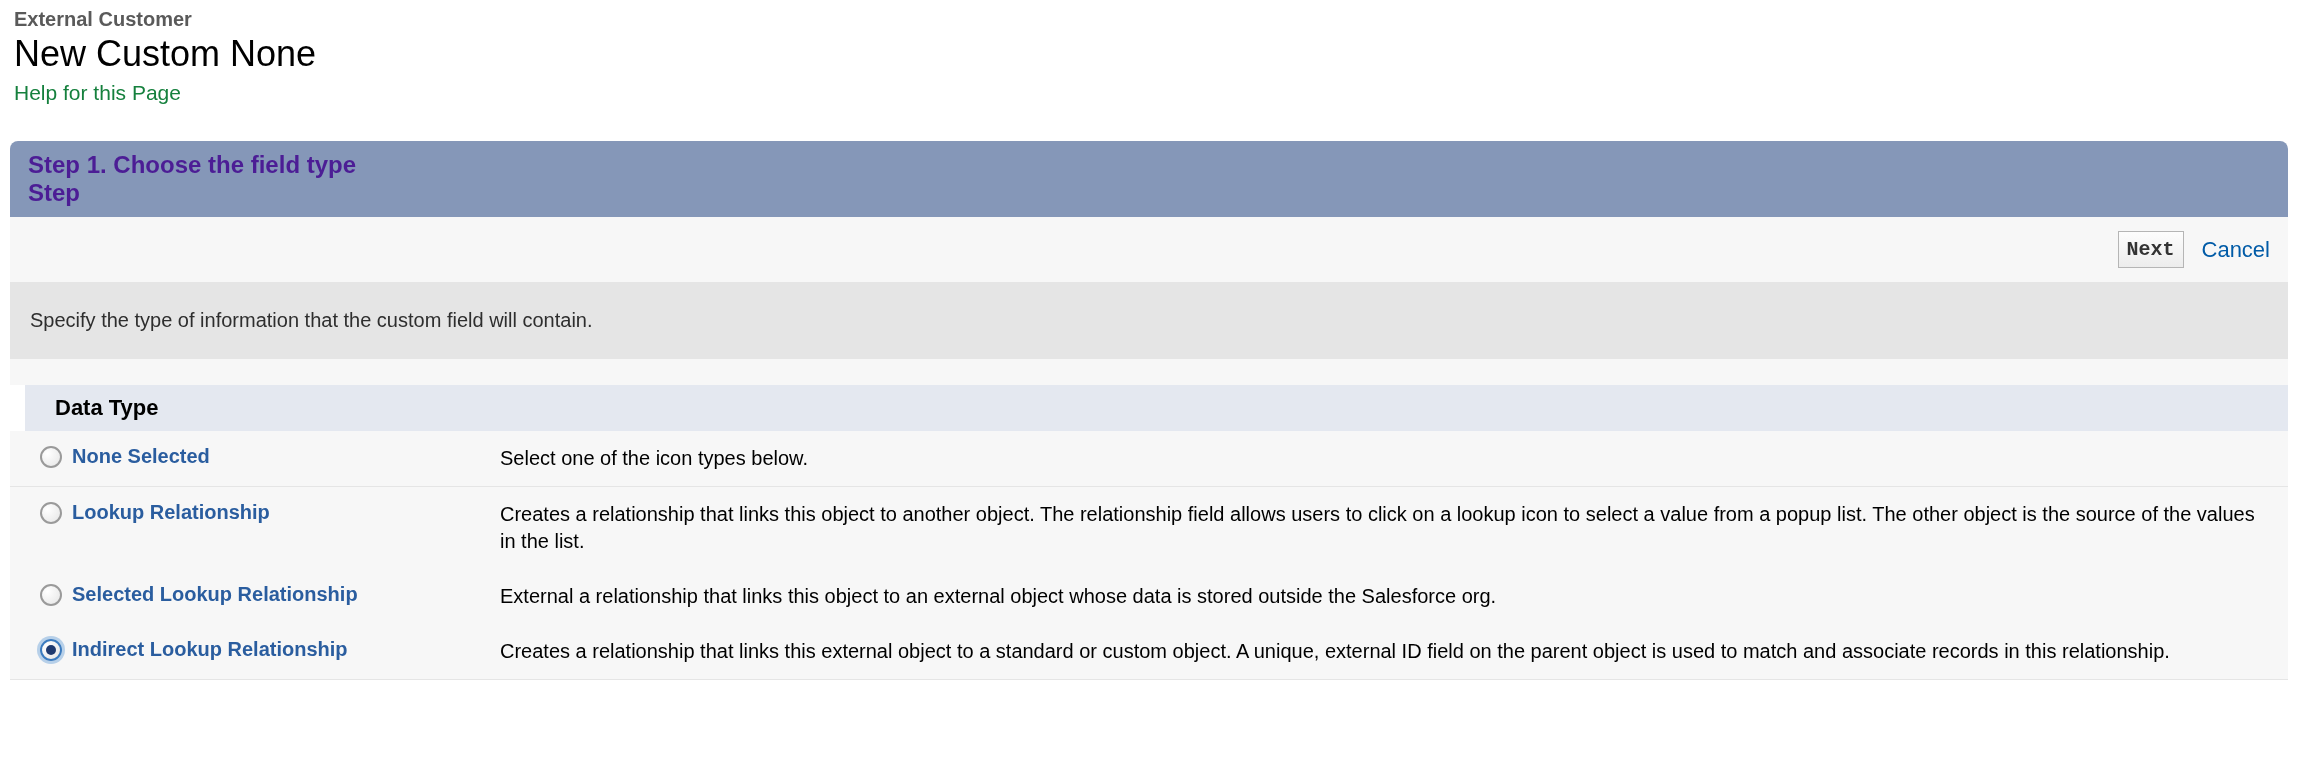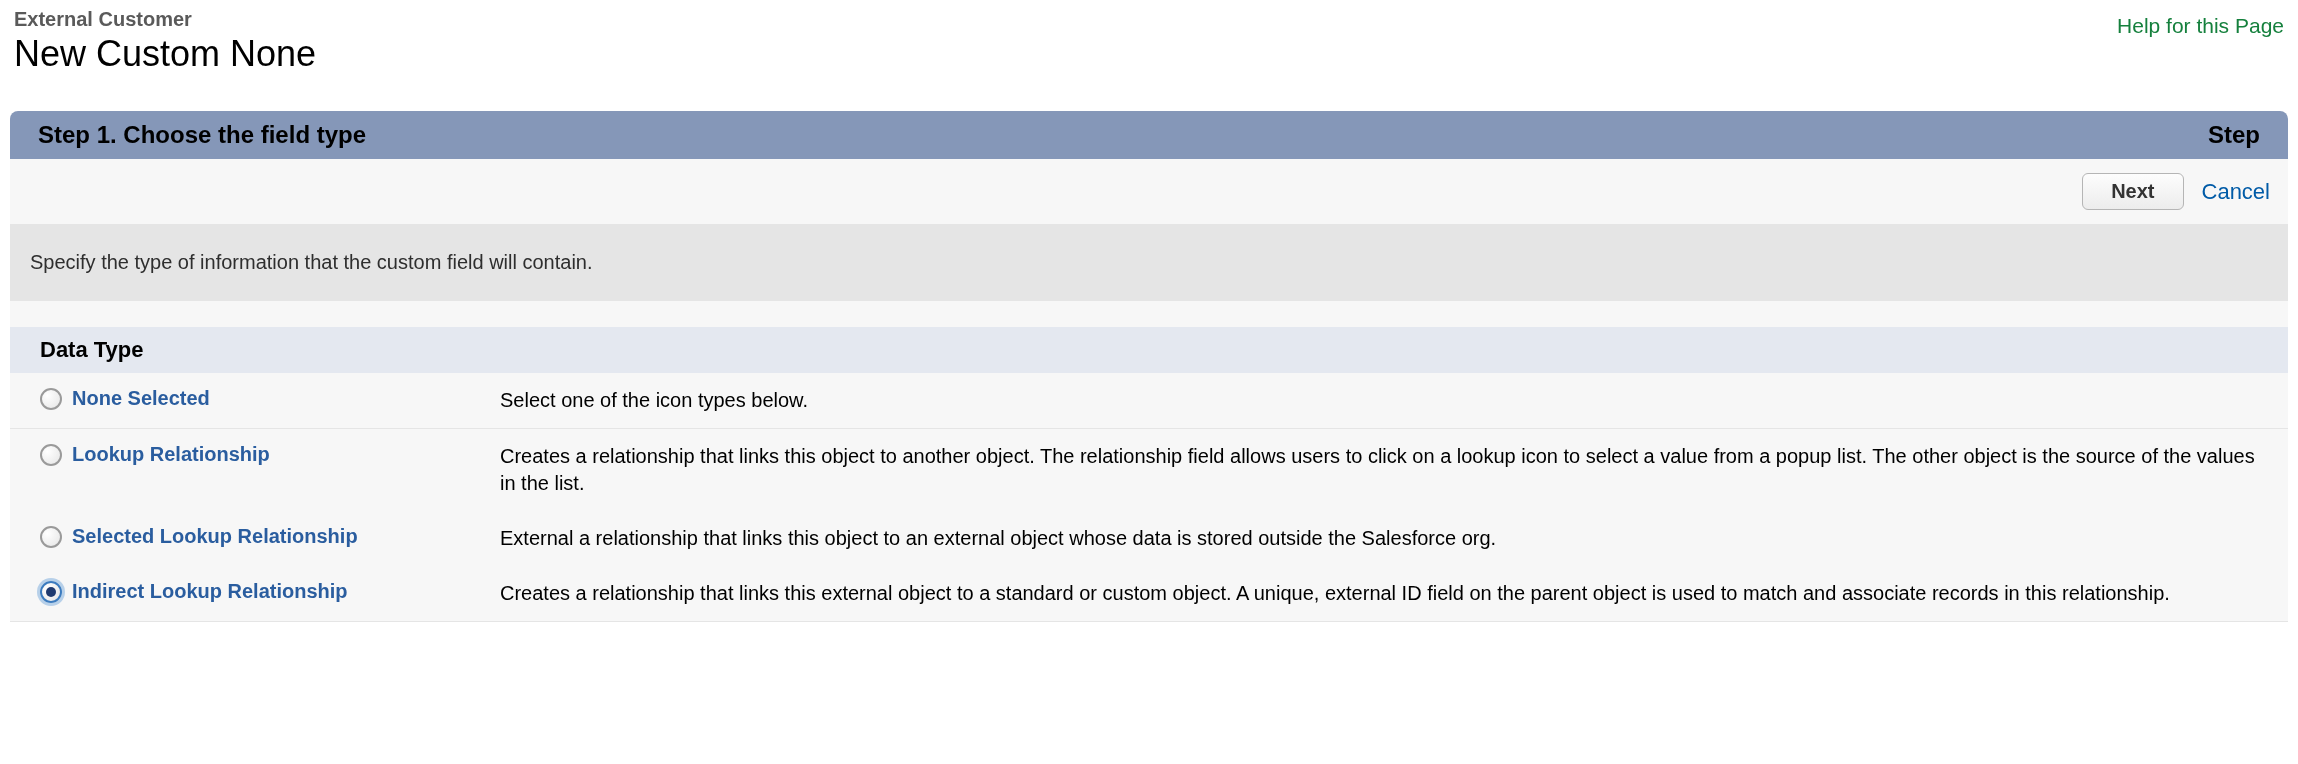--- a/index.html
+++ b/index.html
@@ -4,23 +4,24 @@
 <style>
   * { box-sizing: border-box; margin: 0; padding: 0; }
   body {
     font-family: Arial, Helvetica, sans-serif;
     background: #fff;
     color: #222;
     width: 2298px;
   }
   .header-row {
     display: flex;
-    justify-content: space-between;
+    justify-content: center;
     align-items: flex-start;
     padding: 8px 14px 0 14px;
+    flex-direction: column;
   }
   .header-left .breadcrumb {
     font-size: 20px;
     font-weight: bold;
     color: #5a5a5a;
   }
   .header-left .page-title {
     font-size: 36px;
     color: #000;
     margin-top: 2px;
@@ -32,45 +33,47 @@
     cursor: pointer;
     padding-top: 6px;
   }
   .panel {
     margin: 36px 10px 0 10px;
     border-radius: 8px 8px 0 0;
     overflow: hidden;
   }
   .step-header {
     background: #8597b8;
-    color: #000000;
+    color: #4c1d95;
     font-weight: bold;
     font-size: 24px;
-    padding: 10px 28px;
+    padding: 10px 18px;
     display: flex;
     justify-content: space-between;
+    flex-direction: column;
   }
   .btn-bar {
     background: #f7f7f7;
     border-bottom: 1px solid #e5e5e5;
     padding: 14px 18px 14px 0;
     display: flex;
     justify-content: flex-end;
     align-items: center;
     gap: 18px;
   }
   .btn-next {
     font-size: 20px;
     font-weight: bold;
     color: #333;
     background: linear-gradient(#fdfdfd, #ececec);
     border: 1px solid #b5b5b5;
-    border-radius: 6px;
-    padding: 6px 28px;
-    cursor: pointer;
+    border-radius: 0;
+    padding: 6px 8px;
+    cursor: pointer;
+    font-family: Liberation Mono, monospace;
   }
   .cancel-link {
     color: #015ba7;
     font-size: 22px;
     cursor: pointer;
   }
   .instruction-row {
     background: #e5e5e5;
     border-bottom: 1px solid #e5e5e5;
     padding: 26px 20px;
@@ -80,20 +83,21 @@
   .spacer {
     background: #f7f7f7;
     height: 26px;
   }
   .data-type-header {
     background: #e4e8f0;
     padding: 10px 30px;
     font-size: 22px;
     font-weight: bold;
     color: #000;
+    margin-left: 15px;
   }
   .type-list {
     background: #f7f7f7;
     border-bottom: 1px solid #e5e5e5;
   }
   .type-row {
     display: flex;
     align-items: flex-start;
     padding: 14px 20px 14px 30px;
     justify-content: center;

